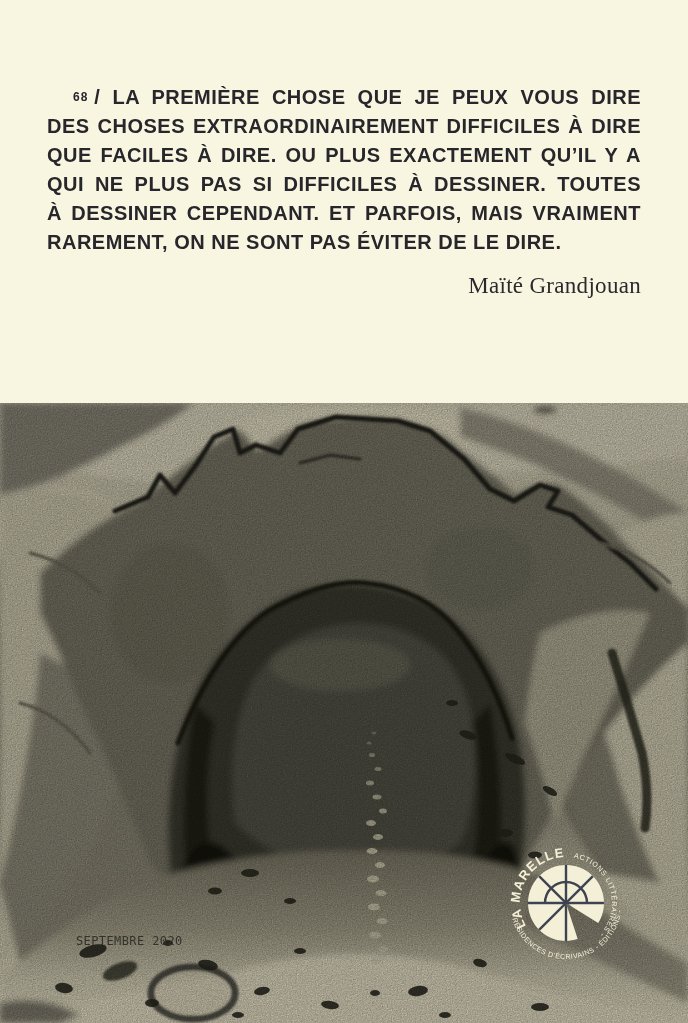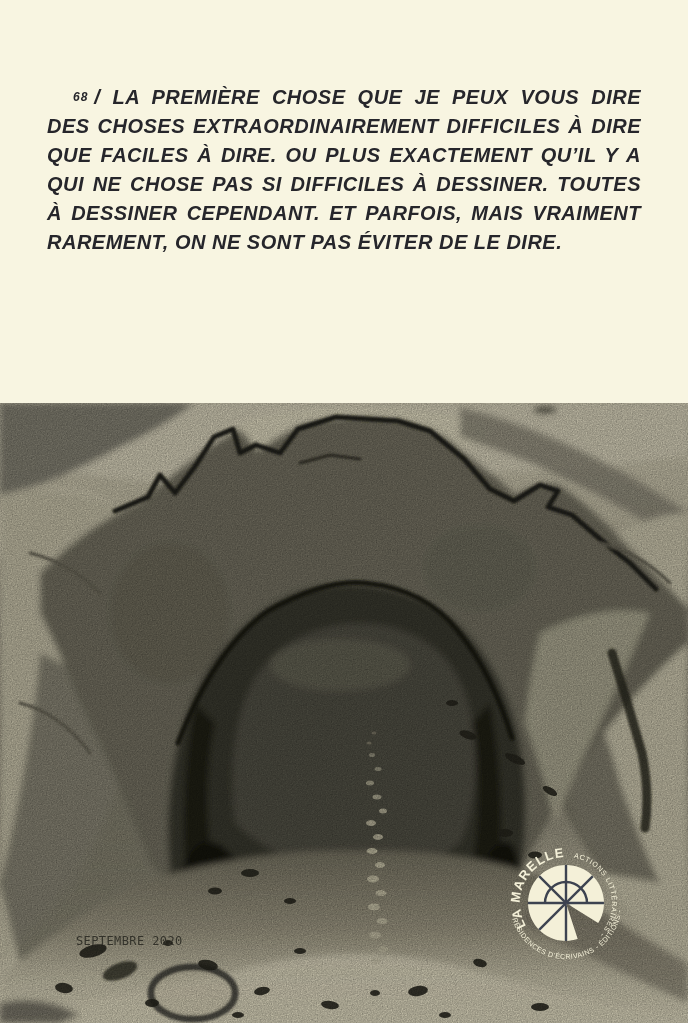--- a/index.html
+++ b/index.html
@@ -7,21 +7,20 @@
     width:688px;height:1023px;overflow:hidden;
     background:#f8f5e1;
     font-family:"Liberation Sans",sans-serif;
     position:relative;
   }
   .page{position:absolute;inset:0;}
   
   .quote-block{
     position:absolute;left:47px;right:47px;top:83px;
     color:#26262b;
-    font-style:italic;
   }
   .quote-line{
     margin:0;height:29px;line-height:29px;
     font-size:20px;font-weight:bold;letter-spacing:.5px;
     text-align:justify;text-align-last:justify;
     white-space:nowrap;
   }
   .quote-line.first{padding-left:26px;}
   .quote-line.last{text-align-last:left;}
   .qnum{font-size:12px;font-weight:bold;vertical-align:3px;letter-spacing:1px;padding-right:6px;}
@@ -45,23 +44,24 @@
 </style>
 </head>
 <body>
 
 <div class="page">
 
   <section class="quote-block">
     <p class="quote-line first"><span class="qnum">68</span><span>/ LA PREMIÈRE CHOSE QUE JE PEUX VOUS DIRE</span></p>
     <p class="quote-line">DES CHOSES EXTRAORDINAIREMENT DIFFICILES À DIRE</p>
     <p class="quote-line">QUE FACILES À DIRE. OU PLUS EXACTEMENT QU’IL Y A</p>
-    <p class="quote-line">QUI NE CHOSE PAS SI DIFFICILES À DESSINER. TOUTES</p>
+    <p class="quote-line">QUI NE PLUS PAS SI DIFFICILES À DESSINER. TOUTES</p>
     <p class="quote-line">À DESSINER CEPENDANT. ET PARFOIS, MAIS VRAIMENT</p>
     <p class="quote-line last">RAREMENT, ON NE SONT PAS ÉVITER DE LE DIRE.</p>
+    <p class="author">Maïté Grandjouan</p>
   </section>
 
   <figure class="artwork">
     <svg width="688" height="620" viewBox="0 0 688 620">
       <defs>
         <linearGradient id="bgGrad" x1="0" y1="0" x2="0" y2="1">
           <stop offset="0" stop-color="#dcd6bd"></stop>
           <stop offset=".18" stop-color="#cfc9b0"></stop>
           <stop offset=".38" stop-color="#a29d8a"></stop>
           <stop offset=".52" stop-color="#8f8a78"></stop>

